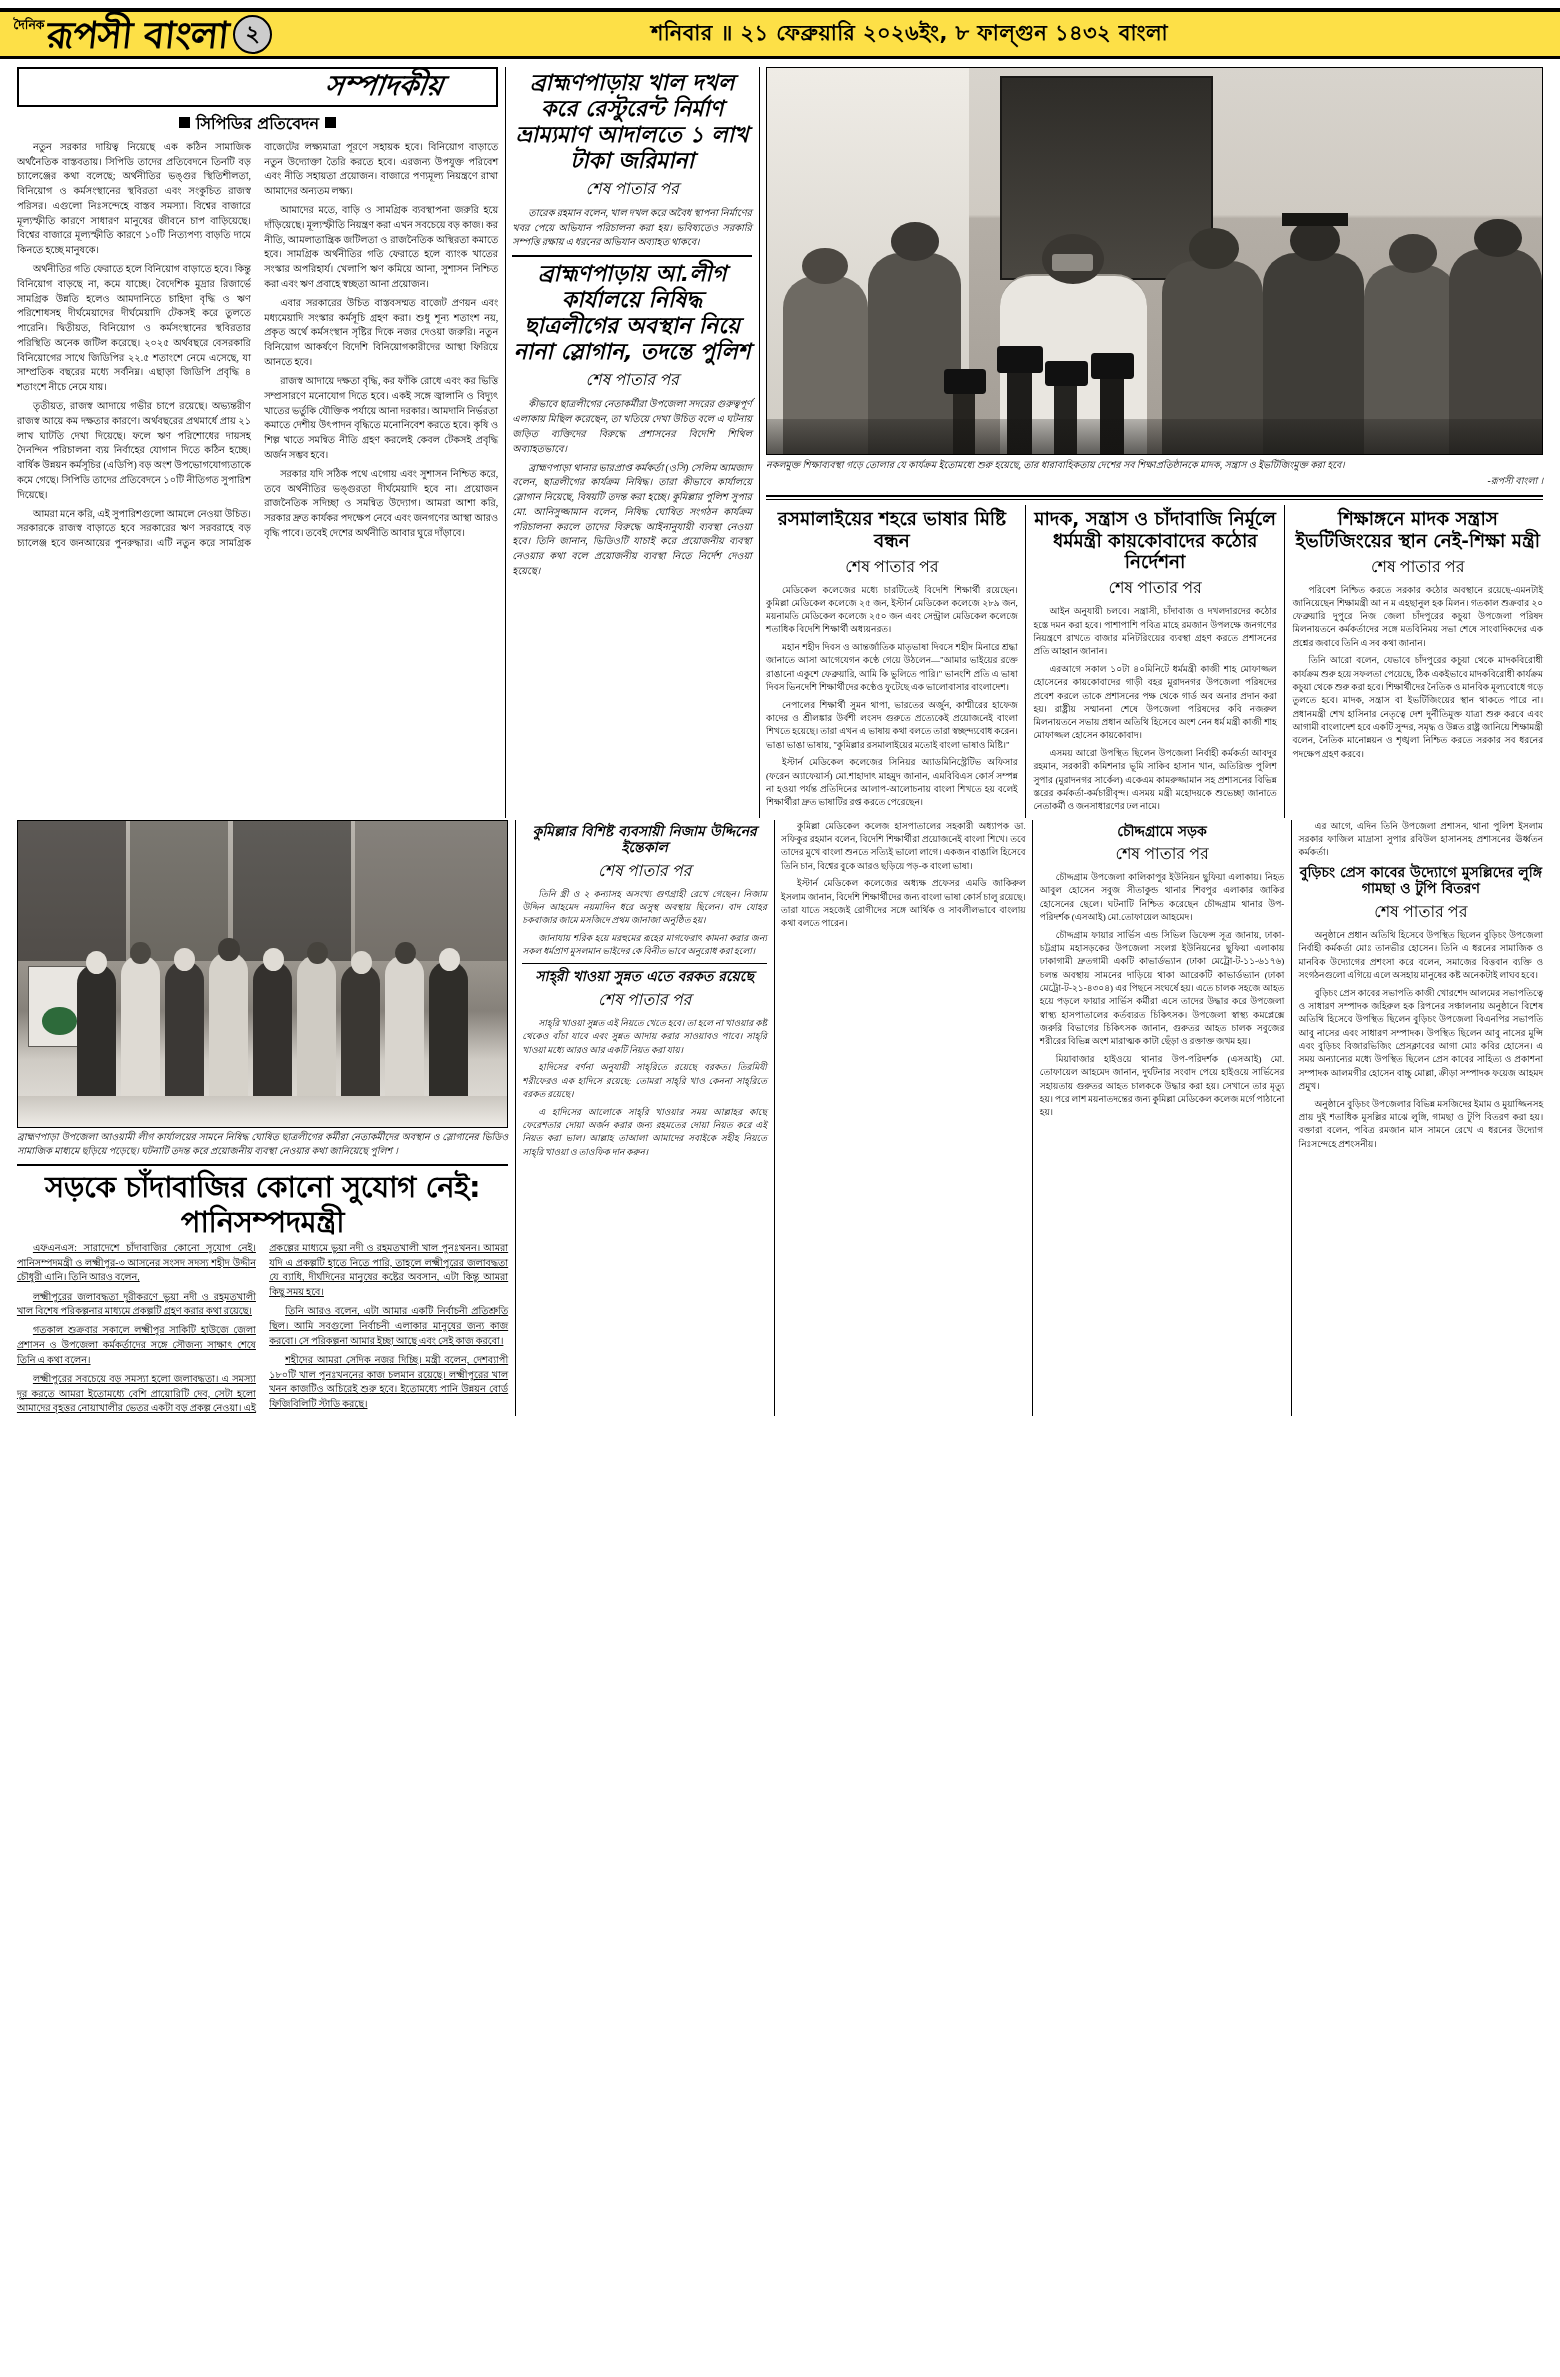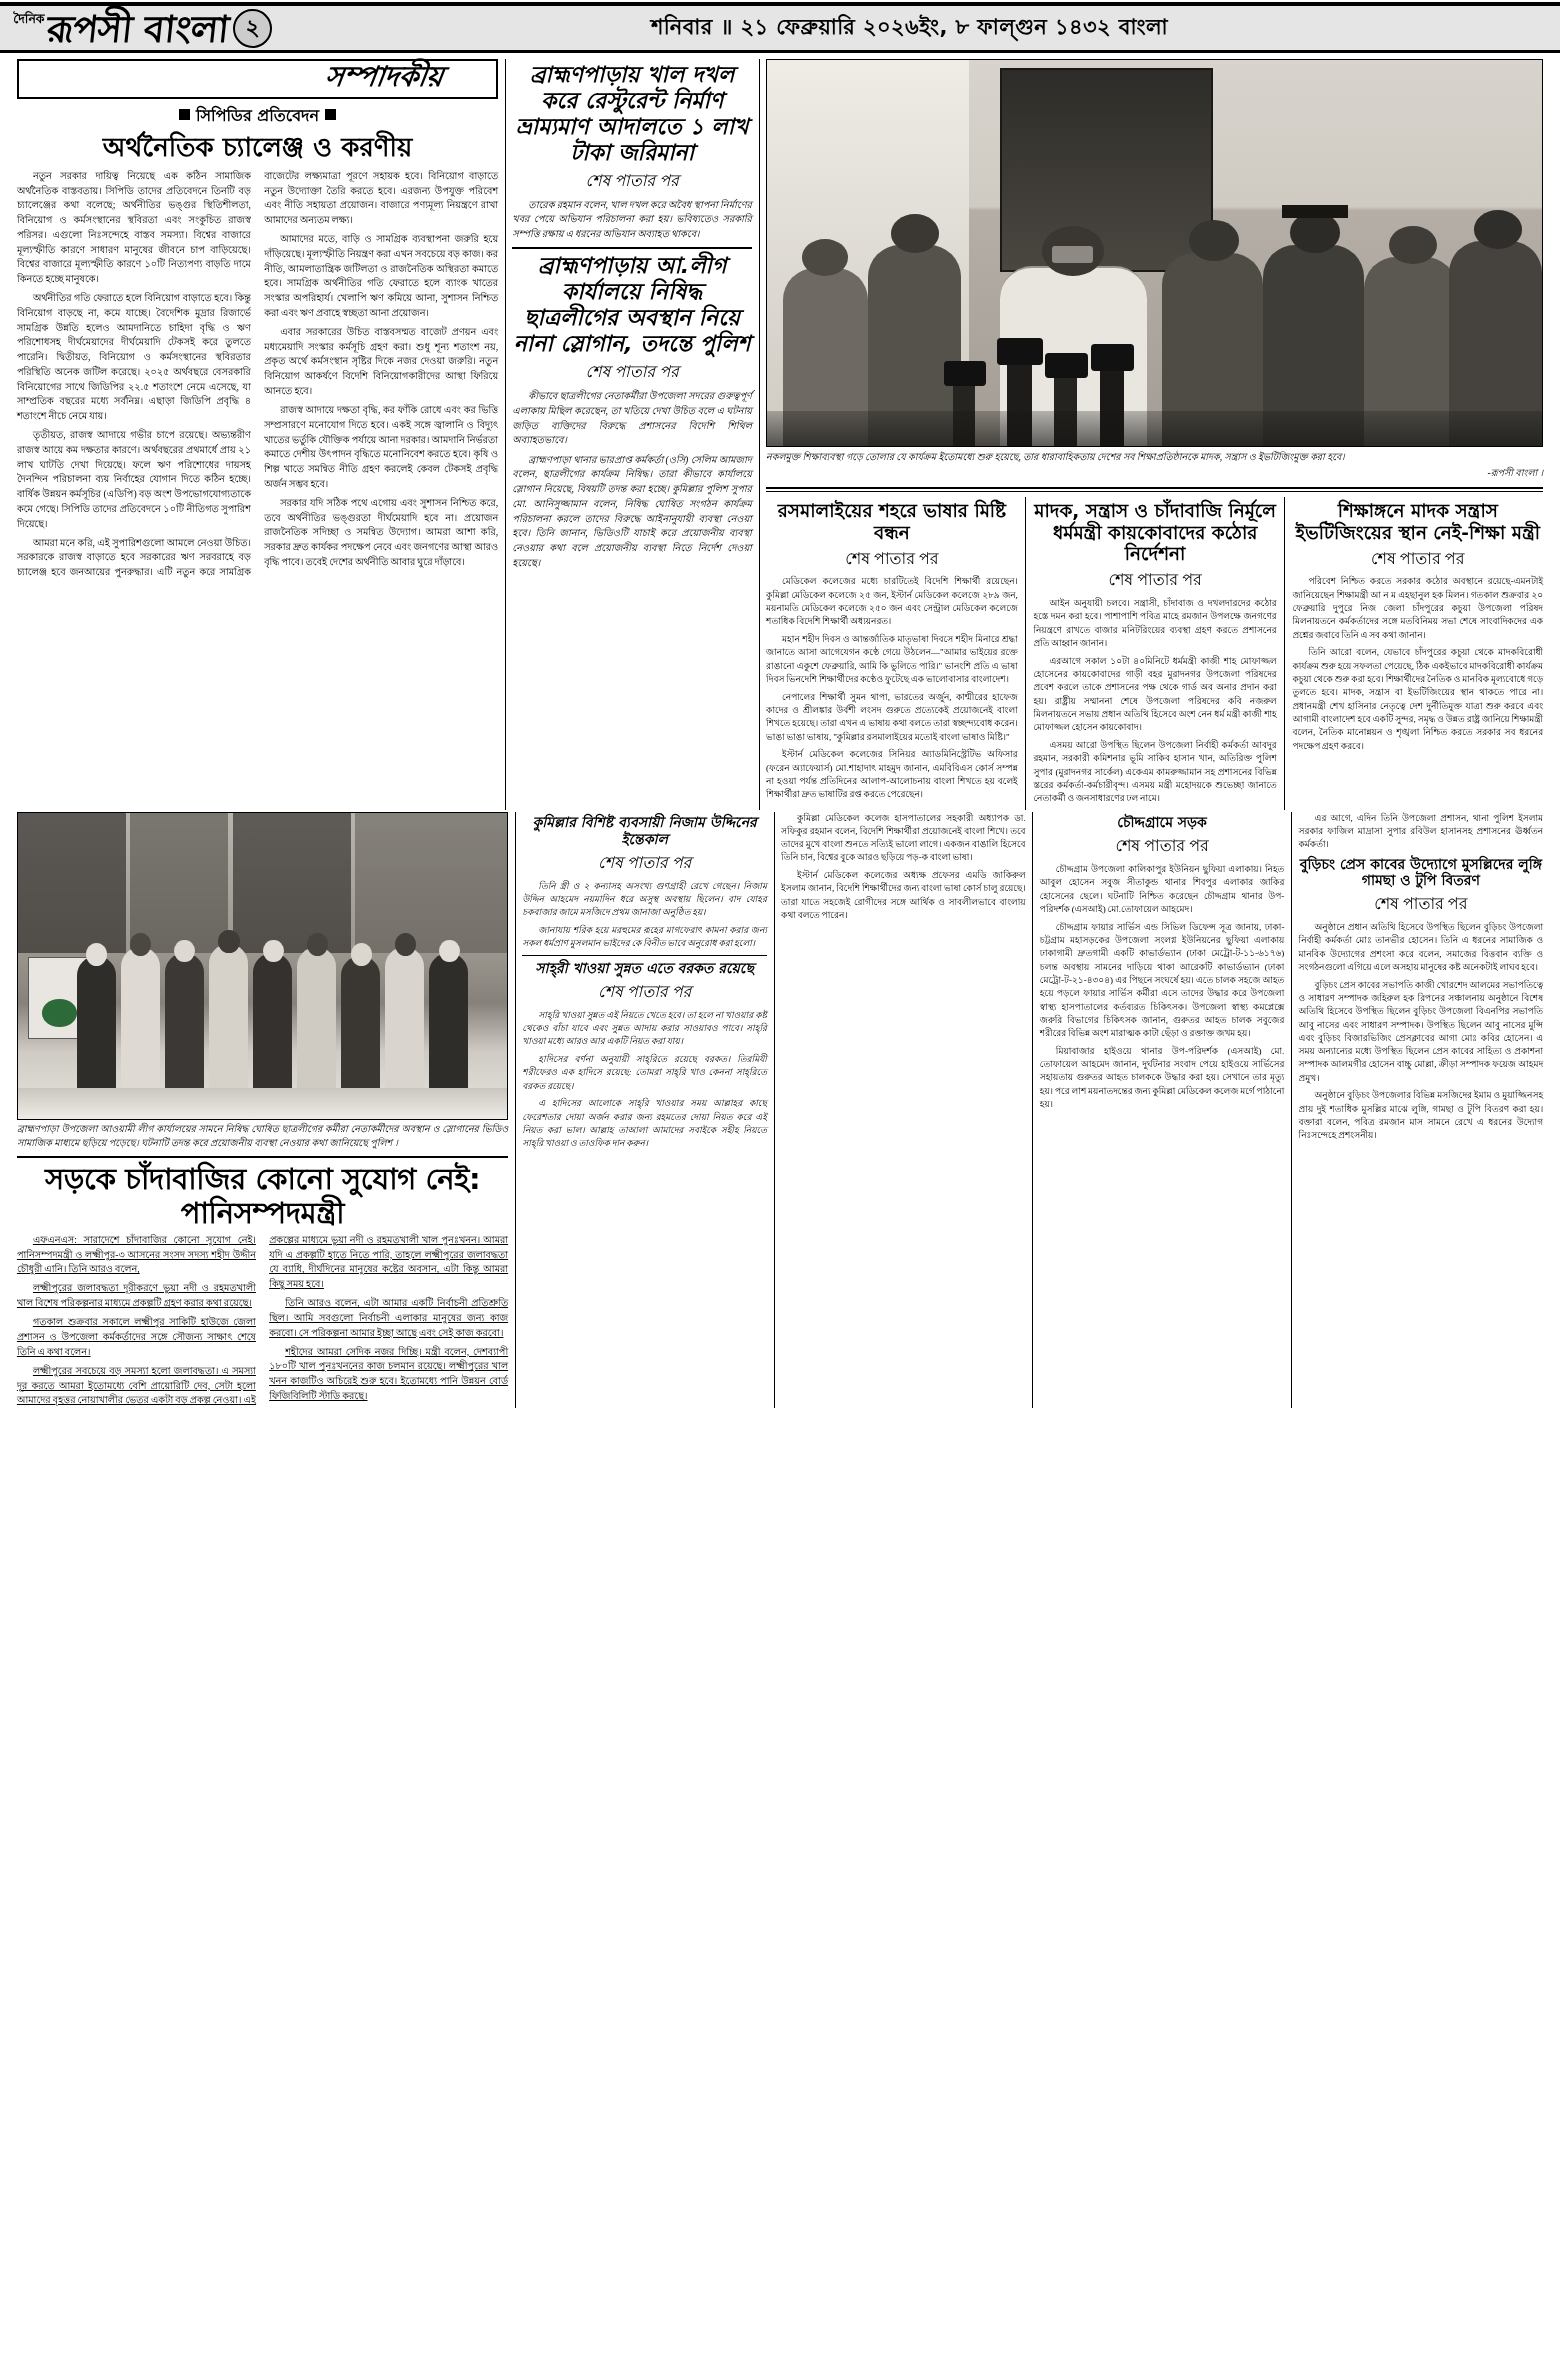--- a/index.html
+++ b/index.html
@@ -16,26 +16,26 @@
     position:relative;
     background:#fff;
     box-sizing:border-box;
     padding:0 10.3px 7.3px 10.3px;
   }
 
   
   .masthead{
     position:relative;
     height:51px;
-    background:#e5e5e5;
+    background:#fde047;
     border-top:4.4px solid #000;
     border-bottom:3.7px solid #000;
     display:flex;
     align-items:center;
-    margin:2px -10.3px;
+    margin:8px -10.3px;
     padding:0 13.2px;
     box-sizing:border-box;
   }
   .mast-left{display:flex;align-items:flex-end;gap:2.9px;flex:0 0 auto;}
   .mast-kicker{
     font-size:12.5px;font-weight:700;line-height:1;
     padding-bottom:22px;
   }
   .mast-title{
     font-size:37px;font-weight:900;line-height:1;
@@ -193,21 +193,20 @@
     <div class="col wide-ed">
 
       <div class="ed-box">
         <span>সম্পাদকীয়</span>
       </div>
 
       <div class="ed-kicker">
         <span class="sq"></span><span>সিপিডির প্রতিবেদন</span><span class="sq"></span>
       </div>
 
-      <div class="ed-head">অর্থনৈতিক চ্যালেঞ্জ ও করণীয়</div>
 
       <div class="ed-cols">
         <p class="body-txt ind">নতুন সরকার দায়িত্ব নিয়েছে এক কঠিন সামাজিক অর্থনৈতিক বাস্তবতায়। সিপিডি তাদের প্রতিবেদনে তিনটি বড় চ্যালেঞ্জের কথা বলেছে; অর্থনীতির ভঙ্গুর স্থিতিশীলতা, বিনিয়োগ ও কর্মসংস্থানের স্থবিরতা এবং সংকুচিত রাজস্ব পরিসর। এগুলো নিঃসন্দেহে বাস্তব সমস্যা। বিশ্বের বাজারে মূল্যস্ফীতি কারণে সাধারণ মানুষের জীবনে চাপ বাড়িয়েছে। বিশ্বের বাজারে মূল্যস্ফীতি কারণে ১০টি নিত্যপণ্য বাড়তি দামে কিনতে হচ্ছে মানুষকে।</p>
         <p class="body-txt ind">অর্থনীতির গতি ফেরাতে হলে বিনিয়োগ বাড়াতে হবে। কিন্তু বিনিয়োগ বাড়ছে না, কমে যাচ্ছে। বৈদেশিক মুদ্রার রিজার্ভে সামগ্রিক উন্নতি হলেও আমদানিতে চাহিদা বৃদ্ধি ও ঋণ পরিশোধসহ দীর্ঘমেয়াদের দীর্ঘমেয়াদি টেকসই করে তুলতে পারেনি। দ্বিতীয়ত, বিনিয়োগ ও কর্মসংস্থানের স্থবিরতার পরিস্থিতি অনেক জটিল করেছে। ২০২৫ অর্থবছরে বেসরকারি বিনিয়োগের সাথে জিডিপির ২২.৫ শতাংশে নেমে এসেছে, যা সাম্প্রতিক বছরের মধ্যে সর্বনিম্ন। এছাড়া জিডিপি প্রবৃদ্ধি ৪ শতাংশে নীচে নেমে যায়।</p>
         <p class="body-txt ind">তৃতীয়ত, রাজস্ব আদায়ে গভীর চাপে রয়েছে। অভ্যন্তরীণ রাজস্ব আয়ে কম দক্ষতার কারণে। অর্থবছরের প্রথমার্ধে প্রায় ২১ লাখ ঘাটতি দেখা দিয়েছে। ফলে ঋণ পরিশোধের দায়সহ দৈনন্দিন পরিচালনা ব্যয় নির্বাহের যোগান দিতে কঠিন হচ্ছে। বার্ষিক উন্নয়ন কর্মসূচির (এডিপি) বড় অংশ উপভোগযোগ্যতাকে কমে গেছে। সিপিডি তাদের প্রতিবেদনে ১০টি নীতিগত সুপারিশ দিয়েছে।</p>
         <p class="body-txt ind">আমরা মনে করি, এই সুপারিশগুলো আমলে নেওয়া উচিত। সরকারকে রাজস্ব বাড়াতে হবে সরকারের ঋণ সরবরাহে বড় চ্যালেঞ্জ হবে জনআয়ের পুনরুদ্ধার। এটি নতুন করে সামগ্রিক বাজেটের লক্ষ্যমাত্রা পূরণে সহায়ক হবে। বিনিয়োগ বাড়াতে নতুন উদ্যোক্তা তৈরি করতে হবে। এরজন্য উপযুক্ত পরিবেশ এবং নীতি সহায়তা প্রয়োজন। বাজারে পণ্যমূল্য নিয়ন্ত্রণে রাখা আমাদের অন্যতম লক্ষ্য।</p>
         <p class="body-txt ind">আমাদের মতে, বাড়ি ও সামগ্রিক ব্যবস্থাপনা জরুরি হয়ে দাঁড়িয়েছে। মূল্যস্ফীতি নিয়ন্ত্রণ করা এখন সবচেয়ে বড় কাজ। কর নীতি, আমলাতান্ত্রিক জটিলতা ও রাজনৈতিক অস্থিরতা কমাতে হবে। সামগ্রিক অর্থনীতির গতি ফেরাতে হলে ব্যাংক খাতের সংস্কার অপরিহার্য। খেলাপি ঋণ কমিয়ে আনা, সুশাসন নিশ্চিত করা এবং ঋণ প্রবাহে স্বচ্ছতা আনা প্রয়োজন।</p>
         <p class="body-txt ind">এবার সরকারের উচিত বাস্তবসম্মত বাজেট প্রণয়ন এবং মধ্যমেয়াদি সংস্কার কর্মসূচি গ্রহণ করা। শুধু শূন্য শতাংশ নয়, প্রকৃত অর্থে কর্মসংস্থান সৃষ্টির দিকে নজর দেওয়া জরুরি। নতুন বিনিয়োগ আকর্ষণে বিদেশি বিনিয়োগকারীদের আস্থা ফিরিয়ে আনতে হবে।</p>
         <p class="body-txt ind">রাজস্ব আদায়ে দক্ষতা বৃদ্ধি, কর ফাঁকি রোধে এবং কর ভিত্তি সম্প্রসারণে মনোযোগ দিতে হবে। একই সঙ্গে জ্বালানি ও বিদ্যুৎ খাতের ভর্তুকি যৌক্তিক পর্যায়ে আনা দরকার। আমদানি নির্ভরতা কমাতে দেশীয় উৎপাদন বৃদ্ধিতে মনোনিবেশ করতে হবে। কৃষি ও শিল্প খাতে সমন্বিত নীতি গ্রহণ করলেই কেবল টেকসই প্রবৃদ্ধি অর্জন সম্ভব হবে।</p>
         <p class="body-txt ind">সরকার যদি সঠিক পথে এগোয় এবং সুশাসন নিশ্চিত করে, তবে অর্থনীতির ভঙ্গুরতা দীর্ঘমেয়াদি হবে না। প্রয়োজন রাজনৈতিক সদিচ্ছা ও সমন্বিত উদ্যোগ। আমরা আশা করি, সরকার দ্রুত কার্যকর পদক্ষেপ নেবে এবং জনগণের আস্থা আরও বৃদ্ধি পাবে। তবেই দেশের অর্থনীতি আবার ঘুরে দাঁড়াবে।</p>

